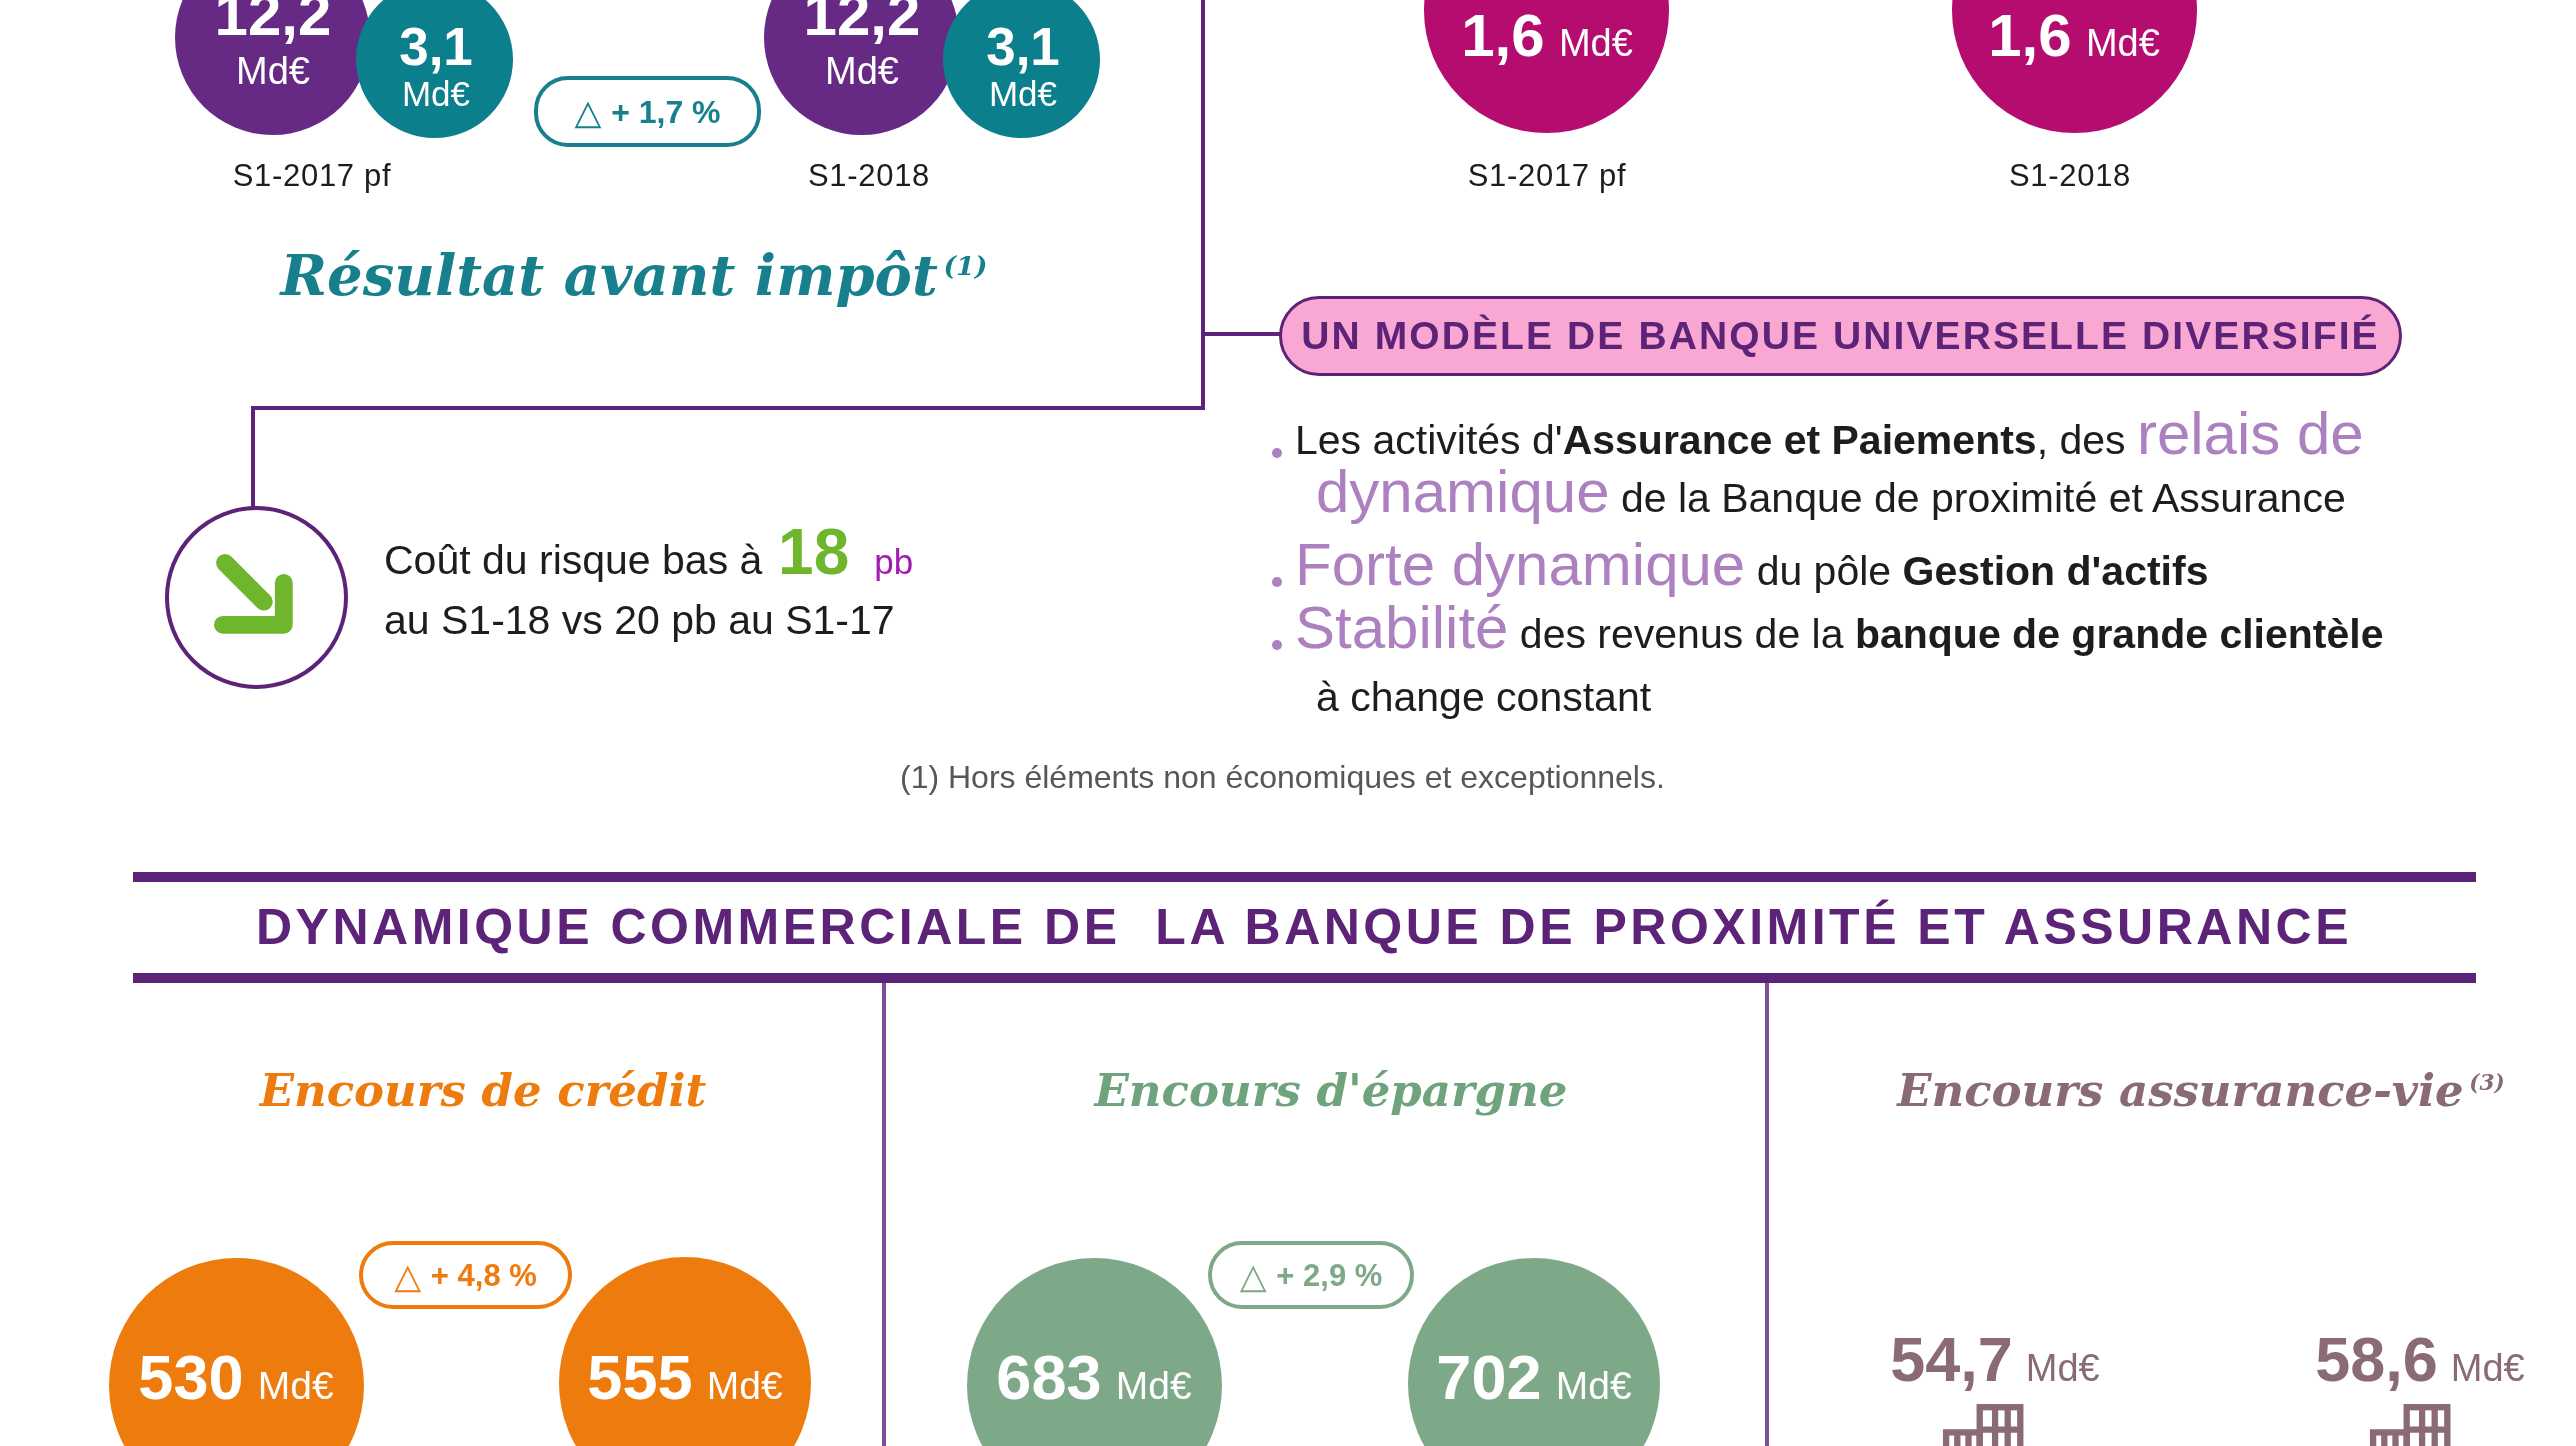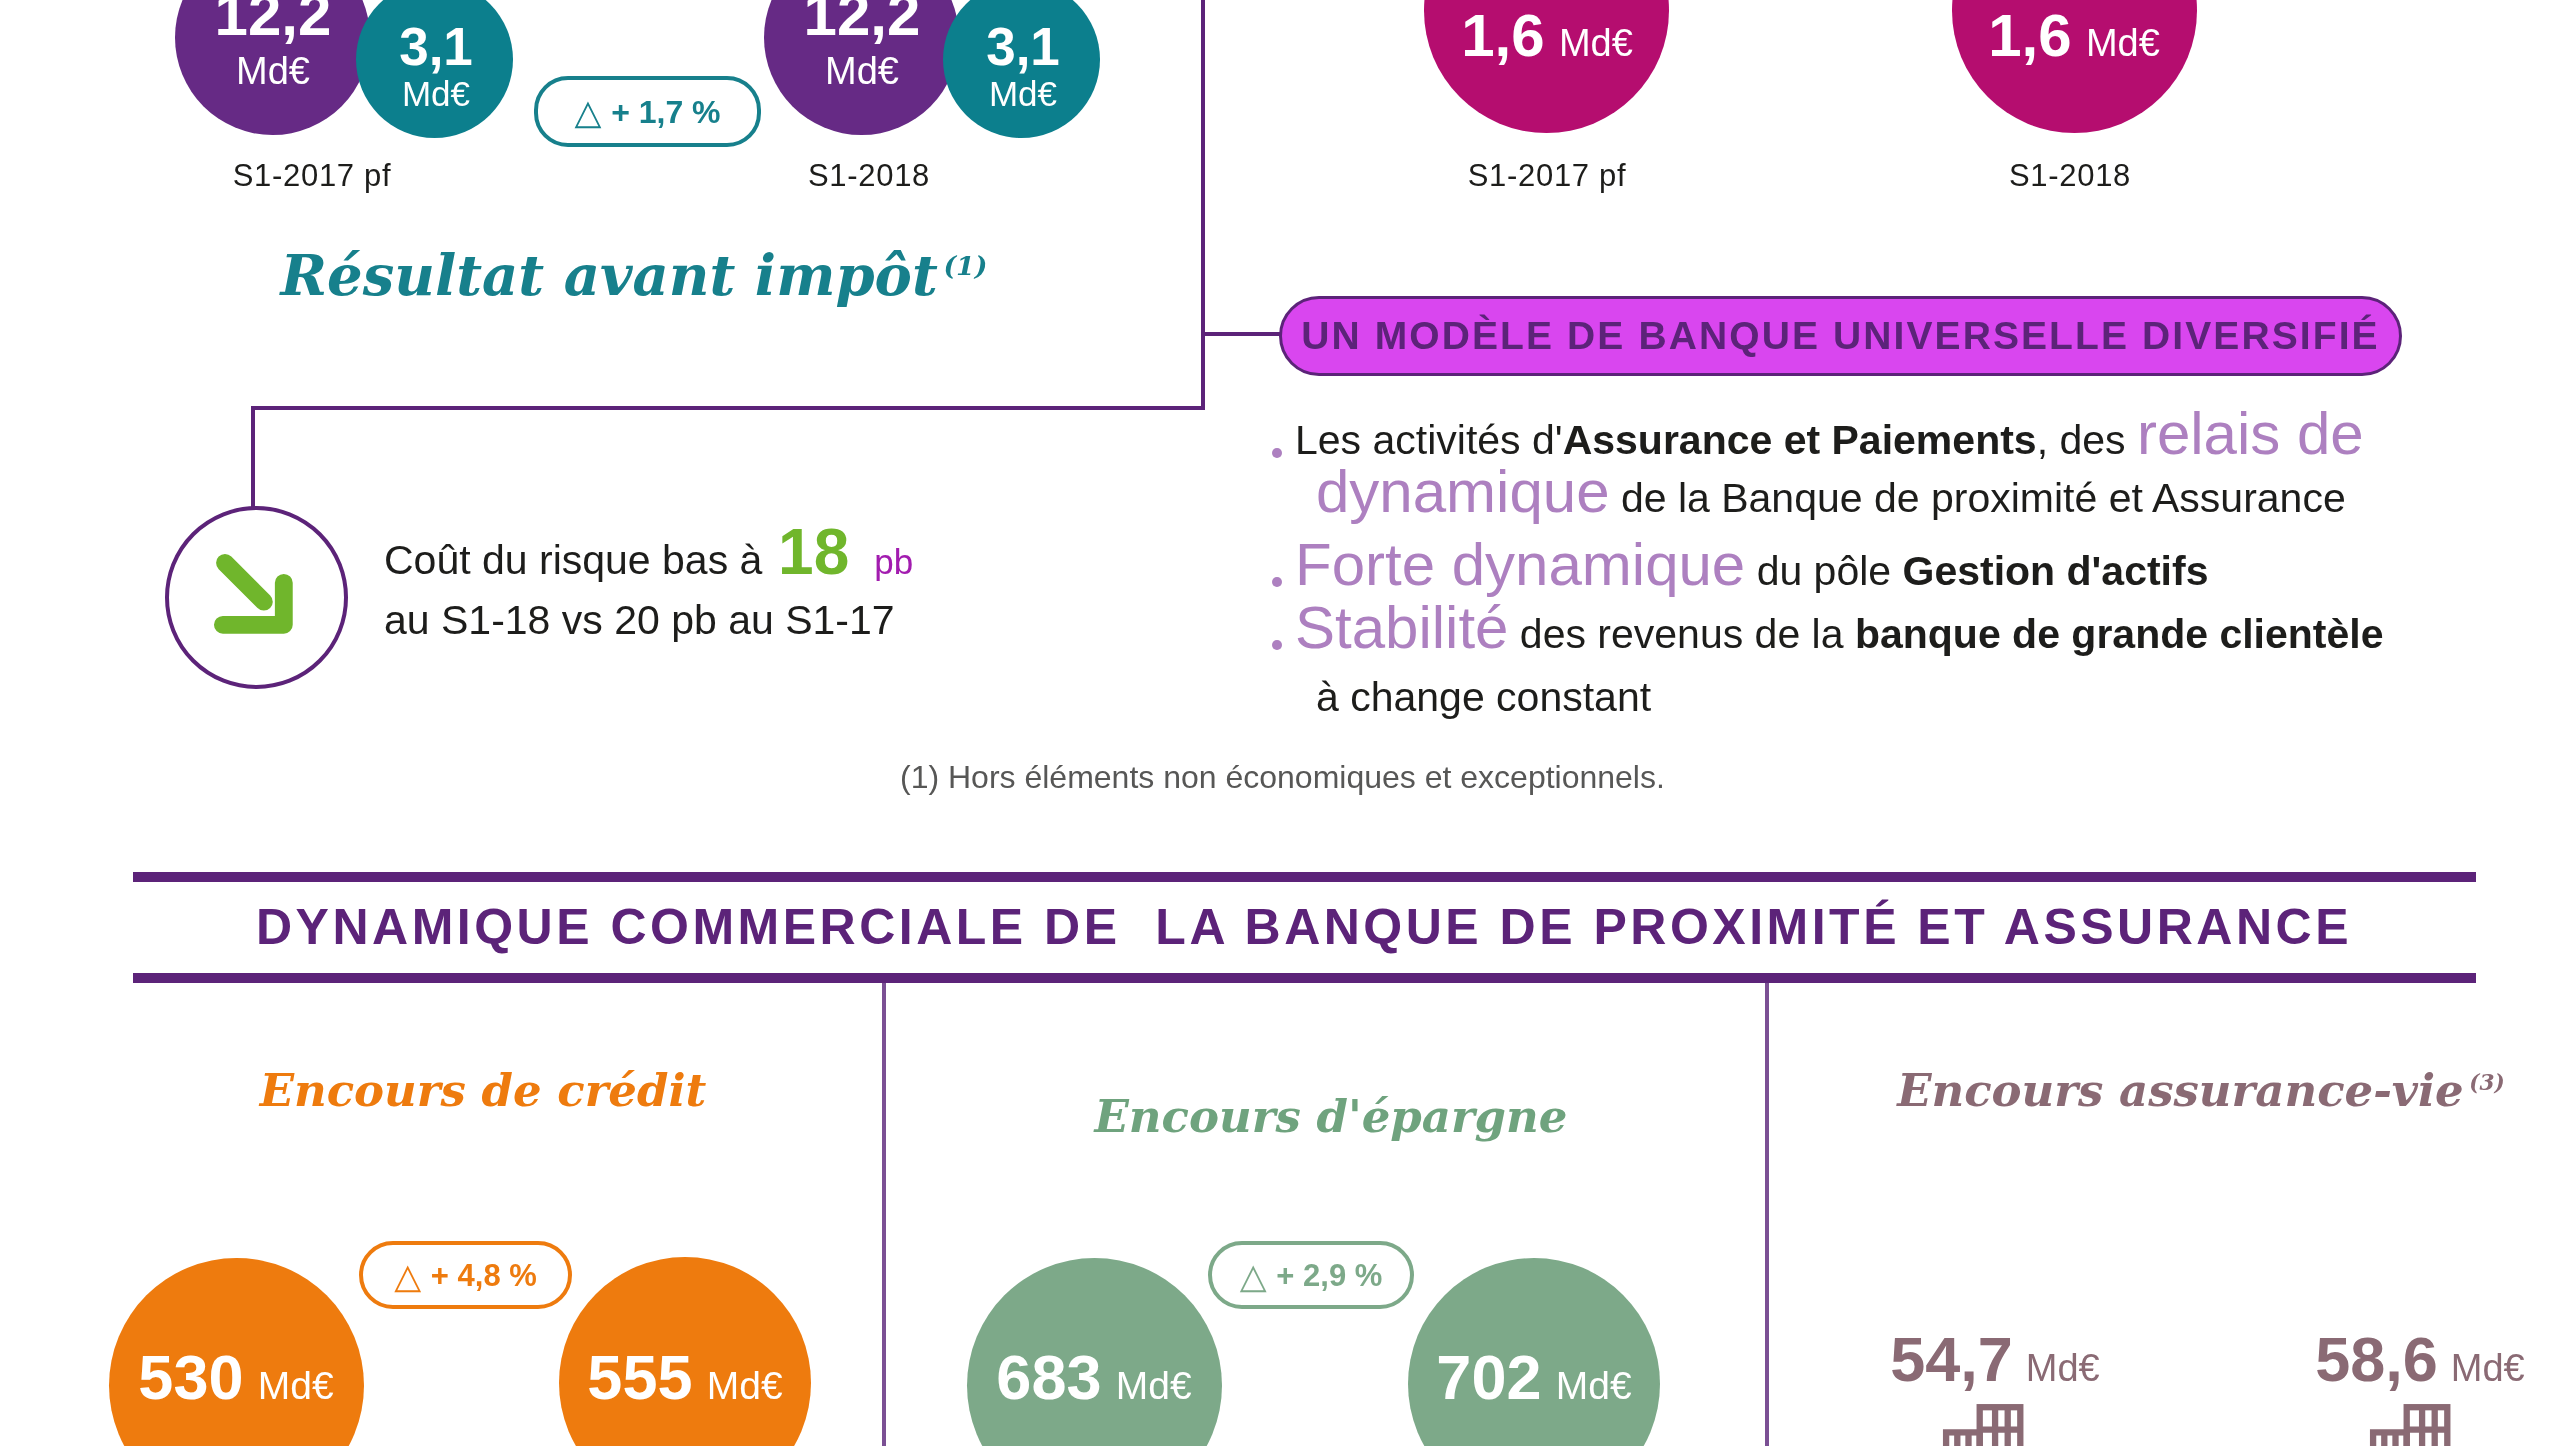--- a/index.html
+++ b/index.html
@@ -82,21 +82,21 @@
       </g>
     </svg>
   </div>
   <div class="abs nowrap" style="left:384px;top:520px;">
     <span class="seg-n">Coût du risque bas à</span>
     <span style="font-size:64px;font-weight:bold;color:#70b62c;margin-left:12.6px;line-height:1;">18</span>
     <span style="font-size:35px;font-weight:normal;color:#a21caf;margin-left:22px;">pb</span>
   </div>
   <div class="abs nowrap seg-n" style="left:384px;top:597px;">au S1-18 vs 20 pb au S1-17</div>
 
-  <div class="abs" style="left:1279px;top:296px;width:1117px;height:74px;border:3.5px solid #5c2379;border-radius:41px;display:flex;align-items:center;justify-content:center;background:#d946ef;">
+  <div class="abs" style="left:1279px;top:296px;width:1117px;height:74px;border:3.5px solid #5c2379;border-radius:41px;display:flex;align-items:center;justify-content:center;background:#f9a8d4;">
     <span class="nowrap" style="font-size:39px;font-weight:bold;color:#5c2379;letter-spacing:2.1px;">UN MODÈLE DE BANQUE UNIVERSELLE DIVERSIFIÉ</span>
   </div>
 
   <div class="abs dot" style="left:1272px;top:448px;"></div>
   <div class="abs dot" style="left:1272px;top:577px;"></div>
   <div class="abs dot" style="left:1272px;top:640px;"></div>
 
   <div class="abs nowrap" style="left:1295px;top:404px;">
     <span class="seg-n">Les activités d'</span><span class="seg-b">Assurance et Paiements</span><span class="seg-n">, des </span><span class="seg-a">relais de</span>
   </div>
@@ -113,21 +113,21 @@
 
   <div class="abs nowrap" style="left:900px;top:759px;font-size:32px;color:#575756;">(1) Hors éléments non économiques et exceptionnels.</div>
 
   <div class="abs pline" style="left:133px;top:872px;width:2343px;height:9.8px;"></div>
   <div class="abs cx nowrap pre" style="left:1304px;top:898px;font-size:50px;font-weight:bold;color:#5c2379;letter-spacing:3.5px;">DYNAMIQUE COMMERCIALE DE  LA BANQUE DE PROXIMITÉ ET ASSURANCE</div>
   <div class="abs pline" style="left:133px;top:973px;width:2343px;height:9.8px;"></div>
   <div class="abs" style="left:882px;top:983px;width:3.5px;height:464px;background:#7b5094;"></div>
   <div class="abs" style="left:1765px;top:983px;width:3.5px;height:464px;background:#7b5094;"></div>
 
   <div class="abs cx script nowrap" style="left:483px;top:1068px;font-size:45px;color:#ee7b0e;">Encours de crédit</div>
-  <div class="abs cx script nowrap" style="left:1331px;top:1068px;font-size:45px;color:#6fa37e;margin-top:26px;">Encours d'épargne</div>
+  <div class="abs cx script nowrap" style="left:1331px;top:1068px;font-size:45px;color:#6fa37e;">Encours d'épargne</div>
   <div class="abs cx script nowrap" style="left:2201px;top:1068px;font-size:45px;color:#8a6a74;">
     <span>Encours assurance-vie</span><span class="sup">(3)</span>
   </div>
 
   <div class="abs circle" style="left:109px;top:1258px;width:255px;height:255px;background:#ee7b0e;"></div>
   <div class="abs cx nowrap bigrow" style="left:236px;top:1346px;">
     <span class="num" style="font-size:63px;margin-top:11px;">530</span>
     <span class="unit" style="font-size:39px;margin-left:11.2px;">Md€</span>
   </div>
   <div class="abs badge" style="left:359px;top:1241px;width:205px;height:60px;border:4.2px solid #ee7b0e;color:#ee7b0e;">

